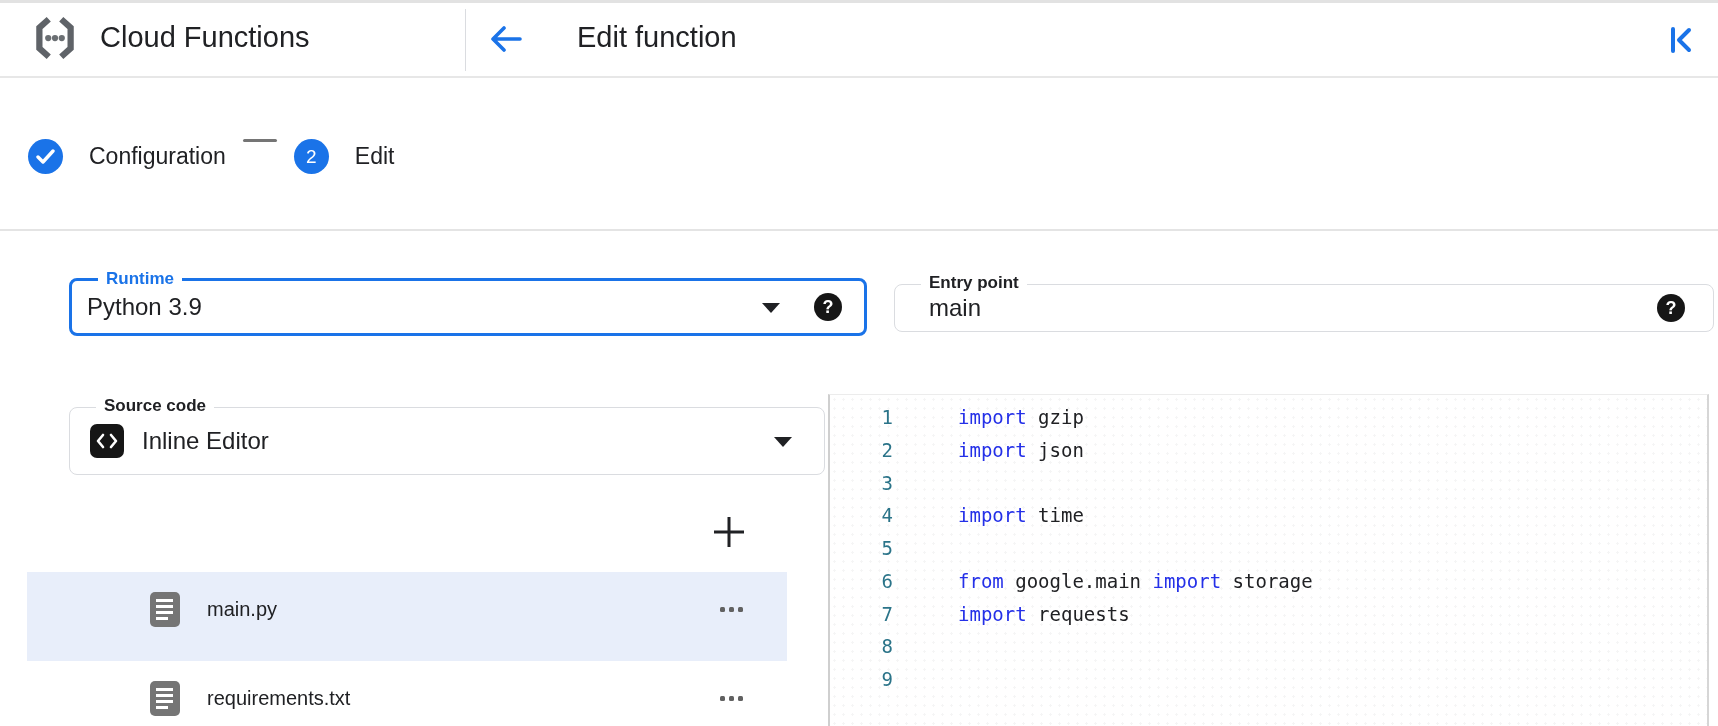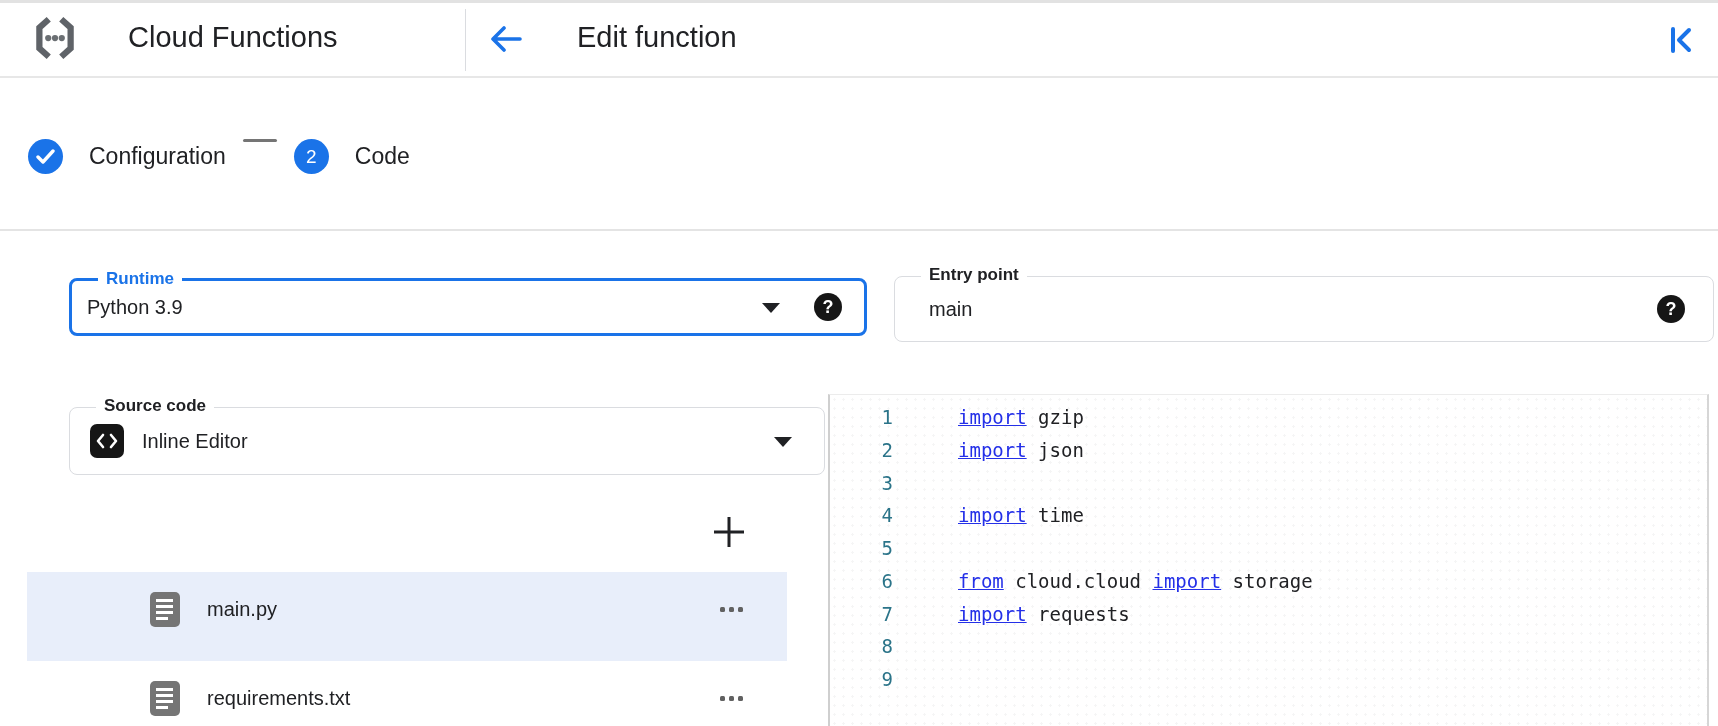--- a/index.html
+++ b/index.html
@@ -6,46 +6,46 @@
   html,body { width:1718px; height:726px; }
   body {
     position:relative; overflow:hidden; background:#fff;
     font-family:"Liberation Sans", sans-serif; color:var(--text,#202124);
   }
   
   .top-strip { position:absolute; top:0; left:0; right:0; height:3px; background:#e2e2e2; }
   
   .header { position:absolute; top:3px; left:0; right:0; height:75px; background:#fff; border-bottom:2px solid #e7e7e7; }
   .logo { position:absolute; left:30px; top:10px; width:50px; height:50px; }
-  .product-title { position:absolute; left:128px; top:18px; font-size:29px; font-weight:400; color:#202124; white-space:nowrap; }
+  .product-title { position:absolute; left:100px; top:18px; font-size:29px; font-weight:400; color:#202124; white-space:nowrap; }
   .header-divider { position:absolute; left:465px; top:6px; height:62px; width:1px; background:#dadce0; }
   .back-btn { position:absolute; left:486px; top:15px; width:42px; height:42px; cursor:pointer; border:none; background:none; }
   .page-title { position:absolute; left:577px; top:18px; font-size:29px; font-weight:400; color:#202124; white-space:nowrap; }
   .collapse-btn { position:absolute; left:1663px; top:18px; width:38px; height:38px; cursor:pointer; border:none; background:none; }
   
   .stepper { position:absolute; left:28px; top:139px; display:flex; align-items:flex-start; }
   .step { display:flex; align-items:center; cursor:pointer; }
   .step-circle { width:35px; height:35px; border-radius:50%; background:var(--accent,#1a73e8); display:flex; align-items:center; justify-content:center; flex:0 0 auto; }
   .step-circle .num { color:#fff; font-size:19px; font-weight:500; }
   .step-label { margin-left:26px; font-size:23px; color:#202124; }
   .step-connector { width:34px; height:3px; background:#757575; margin:0 17px; border-radius:2px; }
   .section-divider { position:absolute; left:0; right:0; top:229px; height:2px; background:#e4e4e4; }
   
   .field { position:absolute; background:#fff; border-radius:8px; border:1px solid #dadce0;margin-left:42px; }
   .flabel { position:absolute; top:-12px; left:26px; background:#fff; padding:0 8px; font-size:17px; font-weight:700; color:#202124; white-space:nowrap; }
   .field.focused { border:3px solid var(--accent,#1a73e8); }
   .field.focused .flabel { color:var(--accent,#1a73e8); }
-  .fvalue { position:absolute; left:16px; top:0; bottom:0; display:flex; align-items:center; font-size:20px; color:#202124; }
+  .fvalue { position:absolute; left:16px; top:0; bottom:0; display:flex; align-items:center; font-size:24px; color:#202124; }
   .caret { position:absolute; width:0; height:0; border-left:9px solid transparent; border-right:9px solid transparent; border-top:10px solid #202124; top:50%; margin-top:-4px; cursor:pointer; }
   .help-btn { position:absolute; top:50%; margin-top:-14px; width:28px; height:28px; border-radius:50%; background:#161616; color:#fff; font-size:18px; font-weight:700; display:flex; align-items:center; justify-content:center; cursor:pointer; border:none; }
   #runtime-field { left:27px; top:278px; width:798px; height:58px; }
   #runtime-field .fvalue { left:15px; }
   #runtime-field .caret { right:84px; }
   #runtime-field .help-btn { right:22px; }
-  #entry-field { left:852px; top:276px; width:820px; height:66px; }
+  #entry-field { left:852px; top:284px; width:820px; height:48px; }
   #entry-field .fvalue { left:34px; }
   #entry-field .help-btn { right:28px; }
   #source-field { left:27px; top:407px; width:756px; height:68px; }
   #source-field .caret { right:32px; }
   .code-chip { position:absolute; left:20px; top:50%; margin-top:-17px; width:34px; height:34px; border-radius:7px; background:#161616; display:flex; align-items:center; justify-content:center; }
   #source-field .fvalue { left:72px; }
   
   .add-btn { position:absolute; left:710px; top:512px; width:40px; height:40px; border:none; background:none; cursor:pointer; }
   
   .file-list { position:absolute; left:27px; top:572px; width:760px; }
@@ -63,21 +63,21 @@
     border-left:2px solid #cfcfcf; border-right:2px solid #d6d6d6; border-top:1px solid #ececec;
     background-color:#fff;
     background-image:radial-gradient(circle, rgba(60,64,67,0.05) 1px, transparent 1.3px);
     background-size:9px 9px;
     padding-top:6px; cursor:text; overflow:hidden;
   }
   .code-row { display:flex; height:32.75px; line-height:32.75px;
     font-family:"DejaVu Sans Mono", monospace; font-size:19px; }
   .ln { width:63px; text-align:right; color:var(--line-number,#2b7489); flex:0 0 auto; }
   .cl { padding-left:65px; white-space:pre; color:#202124; }
-  .cl .kw { color:var(--keyword,#2430e8);text-decoration:underline; }
+  .cl .kw { color:var(--keyword,#2430e8); }
   svg { display:block; }
 </style>
 </head>
 <body>
 
 <div class="top-strip"></div>
 
 <div class="header">
   <span class="logo">
     <svg width="50" height="50" viewBox="0 0 48 48">
@@ -115,21 +115,21 @@
         <path d="M2 8 L7 13 L17 2" fill="none" stroke="#fff" stroke-width="3.4" stroke-linecap="round" stroke-linejoin="round"></path>
       </svg>
     </span>
     <span class="step-label">Configuration</span>
   </div>
   <div class="step-connector"></div>
   <div class="step">
     <span class="step-circle">
       <span class="num">2</span>
     </span>
-    <span class="step-label">Code</span>
+    <span class="step-label">Edit</span>
   </div>
 </div>
 
 <div class="section-divider"></div>
 
 <div class="field focused" id="runtime-field">
   <span class="flabel">Runtime</span>
   <span class="fvalue">Python 3.9</span>
   <span class="caret"></span>
   <button class="help-btn">?</button>
@@ -217,21 +217,21 @@
     <span class="cl"><span class="kw">import</span><span class="pl"> time</span></span>
   </div>
 
   <div class="code-row">
     <span class="ln">5</span>
     <span class="cl"></span>
   </div>
 
   <div class="code-row">
     <span class="ln">6</span>
-    <span class="cl"><span class="kw">from</span><span class="pl"> cloud.cloud </span><span class="kw">import</span><span class="pl"> storage</span></span>
+    <span class="cl"><span class="kw">from</span><span class="pl"> google.main </span><span class="kw">import</span><span class="pl"> storage</span></span>
   </div>
 
   <div class="code-row">
     <span class="ln">7</span>
     <span class="cl"><span class="kw">import</span><span class="pl"> requests</span></span>
   </div>
 
   <div class="code-row">
     <span class="ln">8</span>
     <span class="cl"></span>

